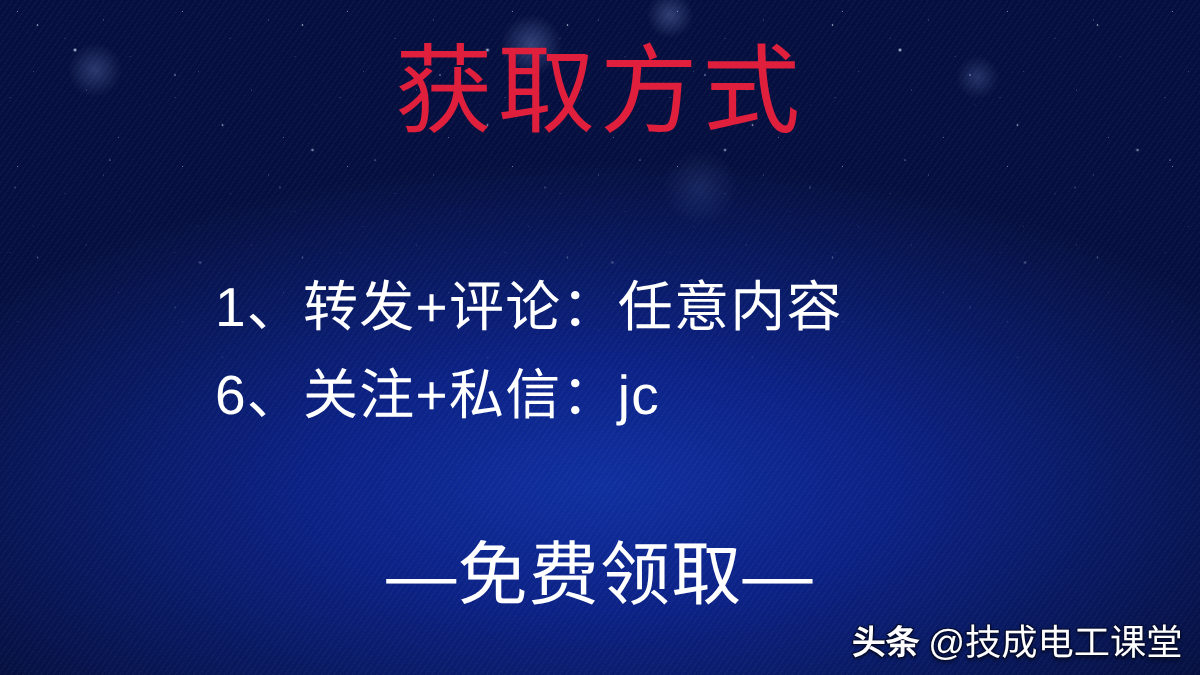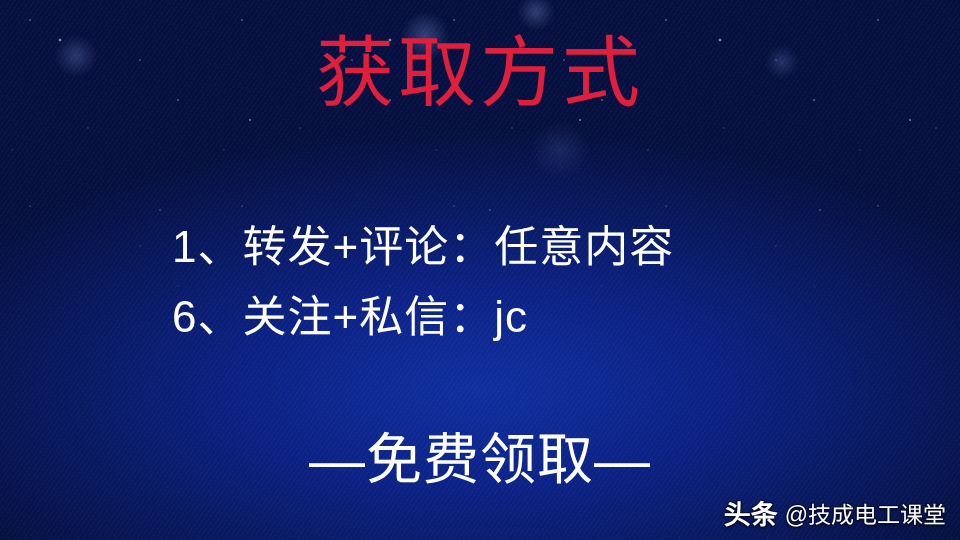--- a/index.html
+++ b/index.html
@@ -148,21 +148,21 @@
       -1px  1px 0 rgba(5,12,44,.9),
        1px  1px 0 rgba(5,12,44,.9),
        0 2px 3px rgba(0,0,0,.55);
   }
   .wm-brand {
     font-size: 27px;
     font-weight: 700;
     letter-spacing: 0px;
   }
   .wm-handle {
-    font-size: 23px;
+    font-size: 29px;
     font-weight: 400;
     letter-spacing: 0px;
   }
 </style>
 </head>
 <body>
 
 <div class="slide">
 
   <div class="stars stars-fine"></div>

